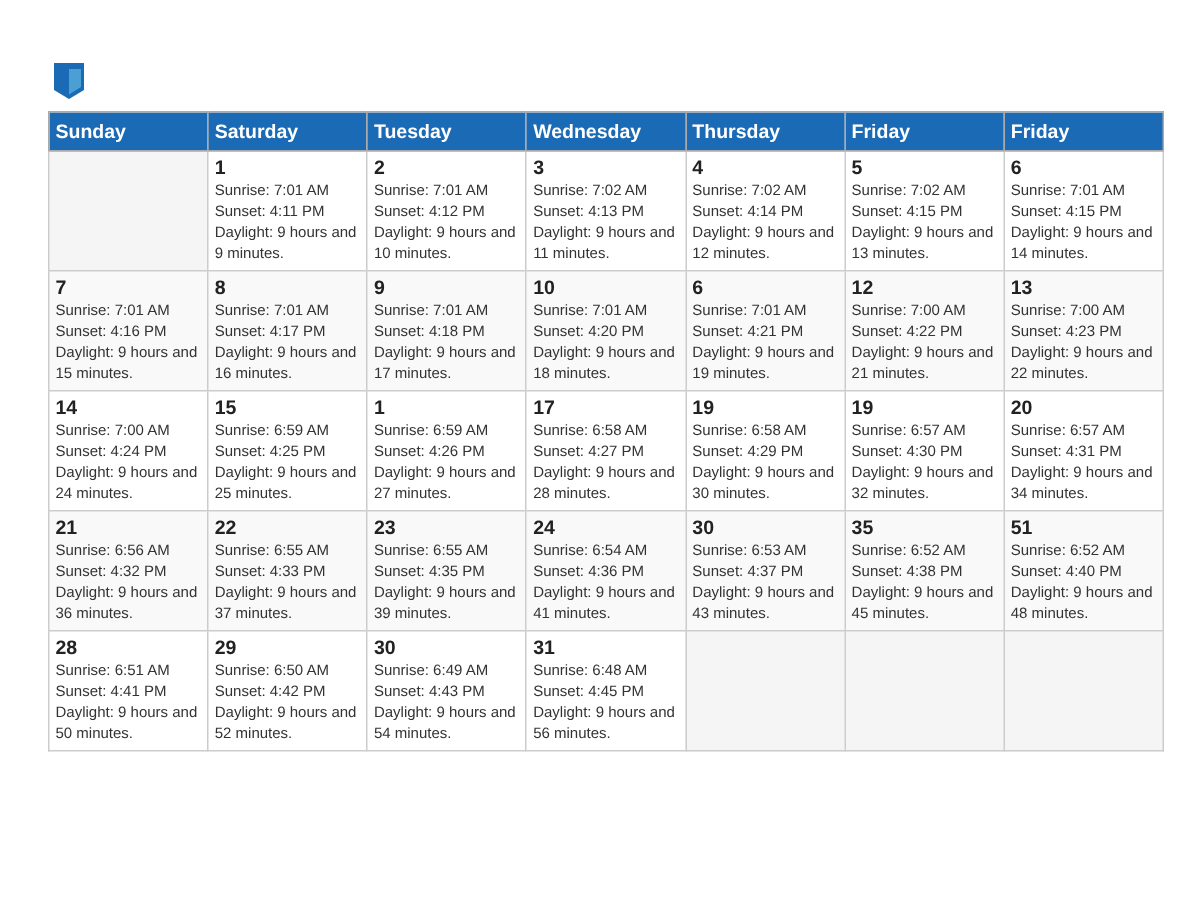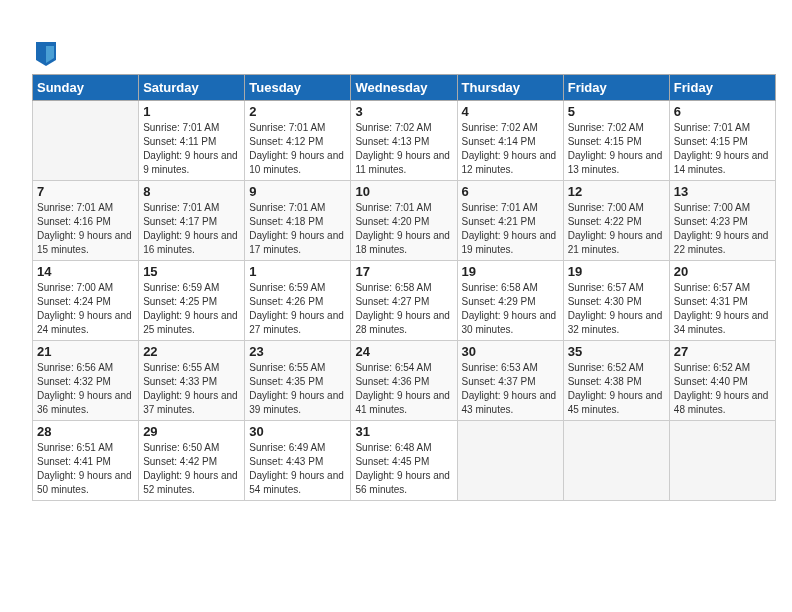--- a/index.html
+++ b/index.html
@@ -234,21 +234,21 @@
           </td>
           <td>
             <span class="day-num">30</span>
             <div class="cell-text">Sunrise: 6:53 AM<br>Sunset: 4:37 PM<br>Daylight: 9 hours and<br> 43 minutes.</div>
           </td>
           <td>
             <span class="day-num">35</span>
             <div class="cell-text">Sunrise: 6:52 AM<br>Sunset: 4:38 PM<br>Daylight: 9 hours and<br> 45 minutes.</div>
           </td>
           <td>
-            <span class="day-num">27</span>
+            <span class="day-num">51</span>
             <div class="cell-text">Sunrise: 6:52 AM<br>Sunset: 4:40 PM<br>Daylight: 9 hours and<br> 48 minutes.</div>
           </td>
         </tr>
         <tr>
           <td>
             <span class="day-num">28</span>
             <div class="cell-text">Sunrise: 6:51 AM<br>Sunset: 4:41 PM<br>Daylight: 9 hours and<br> 50 minutes.</div>
           </td>
           <td>
             <span class="day-num">29</span>

